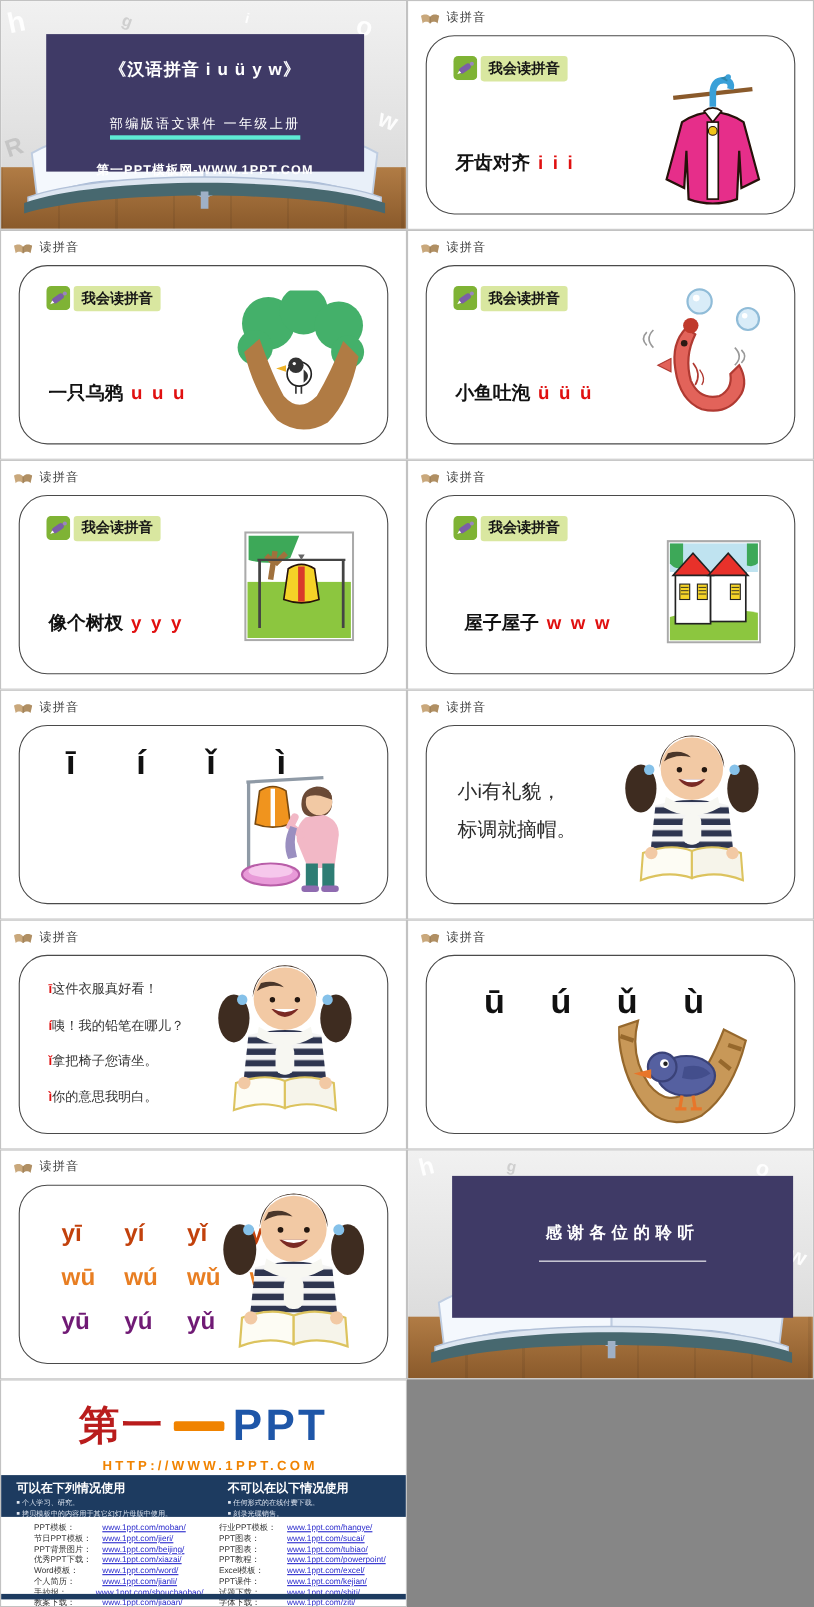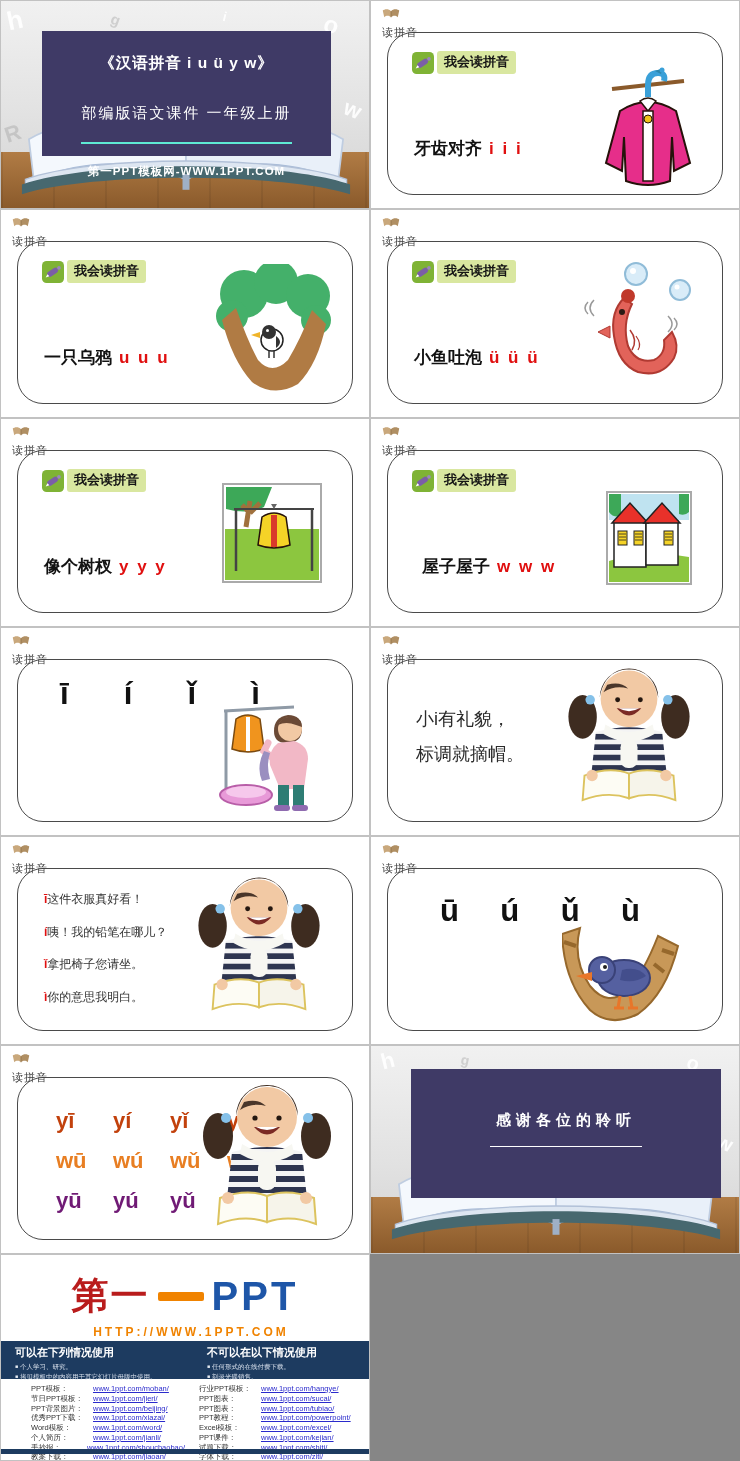--- a/index.html
+++ b/index.html
@@ -5,24 +5,24 @@
   html,body{margin:0;padding:0;}
   body{
     width:740px;height:1461px;background:#8a8a8a;
     font-family:"Liberation Sans","DejaVu Sans",sans-serif;
     -webkit-font-smoothing:antialiased;overflow:hidden;
   }
   .sheet{display:grid;grid-template-columns:370px 370px;grid-template-rows:repeat(6,209px) 207px;width:740px;height:1461px;background:#d6d6d6;}
   .cell{position:relative;background:#fff;border:1px solid #c2c2c2;box-sizing:border-box;overflow:hidden;}
 
   
-  .slide-header{position:absolute;top:7px;left:11px;display:flex;align-items:flex-start;gap:6px;z-index:3;flex-direction:column;}
+  .slide-header{position:absolute;top:7px;left:11px;display:flex;align-items:flex-end;gap:6px;z-index:3;}
   .slide-header .hdr-label{font-size:11px;color:#3d3d3d;letter-spacing:1px;}
   .card{position:absolute;left:16px;right:16px;top:31px;bottom:13px;border:1.5px solid #4a4a4a;border-radius:26px;background:#fff;}
-  .badge{position:absolute;left:24px;top:18px;display:flex;align-items:center;z-index:2;}
+  .badge{position:absolute;left:24px;top:18px;display:flex;align-items:flex-start;z-index:2;}
   .badge .badge-ic{width:22px;height:22px;margin-right:3px;}
   .badge .badge-label{background:#d9e7a0;border-radius:3px;padding:2px 7px 3px;font-weight:bold;font-size:13px;color:#151515;}
   .phrase{position:absolute;left:26px;top:104px;font-weight:bold;font-size:17px;color:#121212;white-space:nowrap;z-index:2;}
   .phrase .pinyin{color:#e01010;margin-left:7px;letter-spacing:2px;}
   .art{position:absolute;z-index:1;}
 
   .letters-row{position:absolute;left:42px;top:16px;width:200px;display:flex;justify-content:space-between;font-size:31px;font-weight:bold;color:#111;z-index:2;}
   .letters-row.low{top:24px;left:52px;}
 
   .rhyme{position:absolute;left:28px;top:42px;font-size:18px;color:#2b2b2b;line-height:1.95;z-index:2;}
@@ -40,21 +40,21 @@
   
   .scene{position:absolute;inset:0;background:linear-gradient(180deg,#f1f1f1 0%,#e2e2e2 55%,#d3d3d3 100%);}
   .desk{position:absolute;left:0;right:0;bottom:0;height:56px;
     background:linear-gradient(180deg,#b17c45 0%,#8a5a2b 100%);}
   .desk:before{content:"";position:absolute;inset:0;
     background:repeating-linear-gradient(90deg,rgba(0,0,0,.07) 0 2px,transparent 2px 52px);}
   .book-svg{position:absolute;left:4px;right:4px;bottom:6px;height:96px;width:362px;}
   .navy-box{position:absolute;background:#3f3a66;color:#fff;z-index:2;}
   .cover-box{left:41px;width:289px;top:30px;height:125px;text-align:center;}
   .cover-title{font-size:15.5px;font-weight:bold;letter-spacing:1px;margin-top:22px;}
-  .cover-sub{display:inline-block;font-size:15px;letter-spacing:2px;margin-top:12px;padding-bottom:19px;border-bottom:2px solid #5eead4;}
+  .cover-sub{display:inline-block;font-size:12px;letter-spacing:2px;margin-top:12px;padding-bottom:2px;border-bottom:4px solid #5eead4;}
   .cover-site{font-size:11.5px;font-weight:bold;letter-spacing:1px;margin-top:20px;}
   .thanks-box{left:40px;width:310px;top:23px;height:129px;text-align:center;}
   .thanks-title{font-size:15px;font-weight:bold;letter-spacing:5px;margin-top:42px;}
   .thanks-line{width:152px;height:1px;background:#fff;margin:16px auto 0;}
   .fl{position:absolute;font-weight:bold;color:rgba(255,255,255,.9);z-index:1;}
   .fl.gray{color:rgba(150,150,150,.35);}
 
   
   .footer-gray{background:#868686;border:none;}
   .footer-card{background:#fff;}

